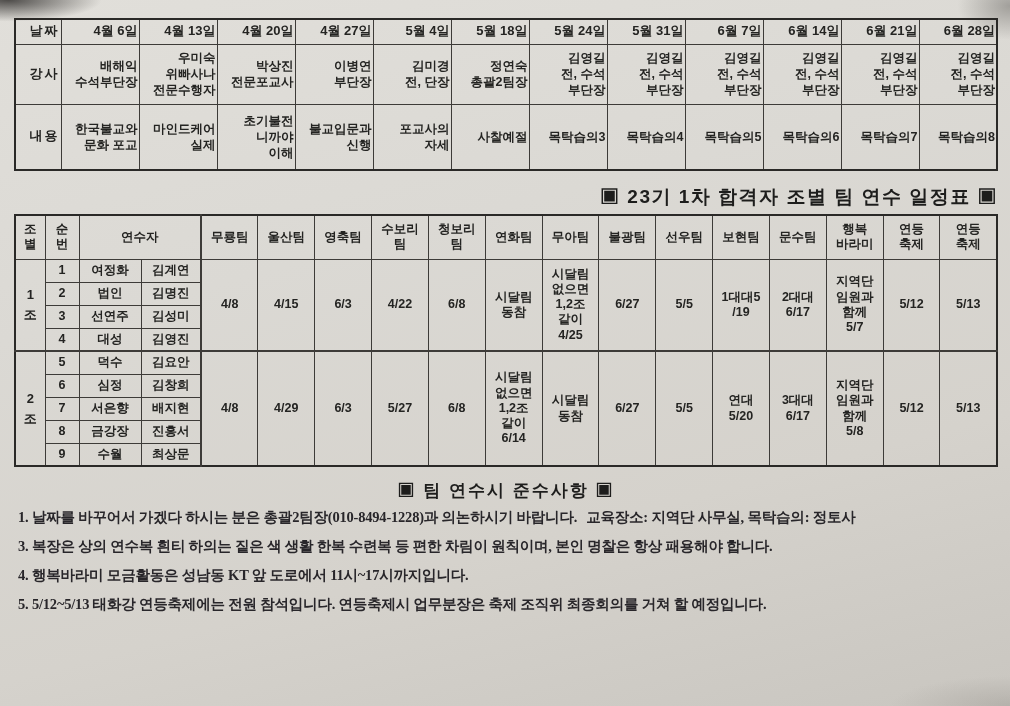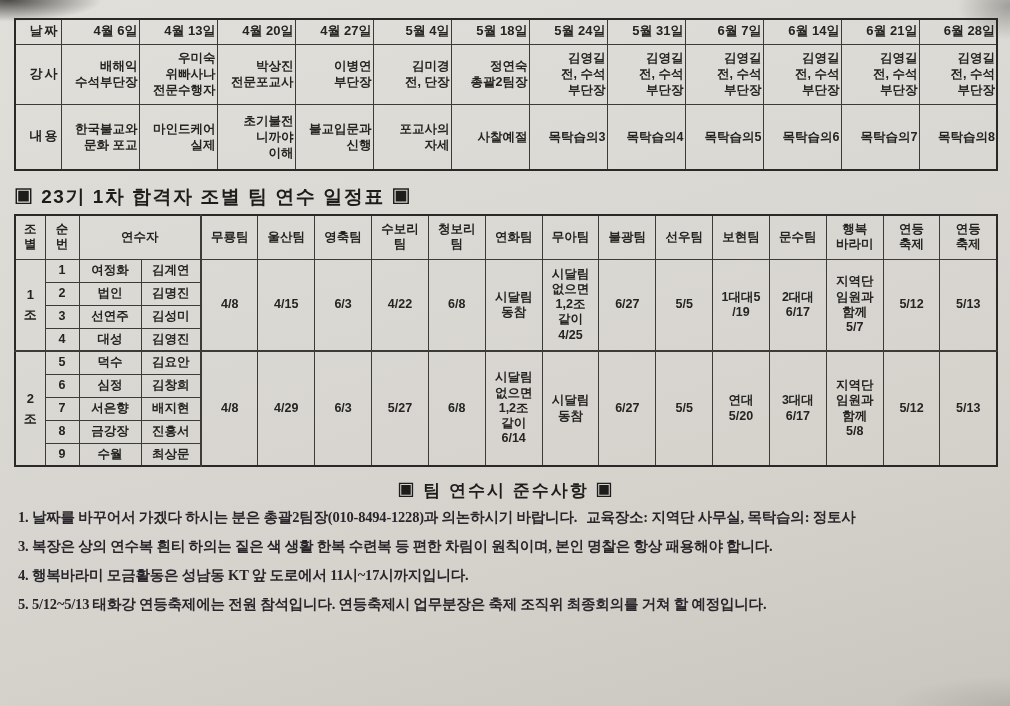--- a/index.html
+++ b/index.html
@@ -35,21 +35,21 @@
   td, th { border:1px solid #3d3b38; text-align:center; vertical-align:middle;
            white-space:pre-line; font-weight:700; padding:1px; color:#242422; }
 
   .t1 { width:984px; margin-top:6px; border:2px solid #2a2927; }
   .t1 td { font-size:12.5px; line-height:1.28;text-align:right; }
   .t1 tr.r-date td { height:25px; font-size:13px; }
   .t1 tr.r-inst td { height:60px; }
   .t1 tr.r-cont td { height:66px; }
   .t1 td.lbl { font-size:13px; letter-spacing:2px; }
 
-  .sub-title { margin:13px 0 4px 0; text-align:left; font-size:19px; font-weight:700; letter-spacing:1.5px; color:#1d1d1c; }
+  .sub-title { margin:13px 0 4px 0; text-align:right; font-size:19px; font-weight:700; letter-spacing:1.5px; color:#1d1d1c; }
 
   .t2 { width:984px; border:2px solid #2a2927; }
   .t2 th { font-size:12.5px; line-height:1.2; height:44px; font-weight:700; }
   .t2 td { font-size:12.5px; line-height:1.22; height:23px; }
   .t2 .thick-r { border-right-width:2px; }
   .t2 tr.grp2-first td { border-top-width:2px; }
   .t2 td.grp { font-size:13px; line-height:1.5; }
 
   .notes-title { margin:12px 0 6px 0; text-align:center; font-size:17px; font-weight:700; letter-spacing:2px; color:#1d1d1c; }
   .notes { font-family:Liberation Serif, serif; font-size:14.5px; font-weight:700; color:#28262a; padding-left:4px; }

